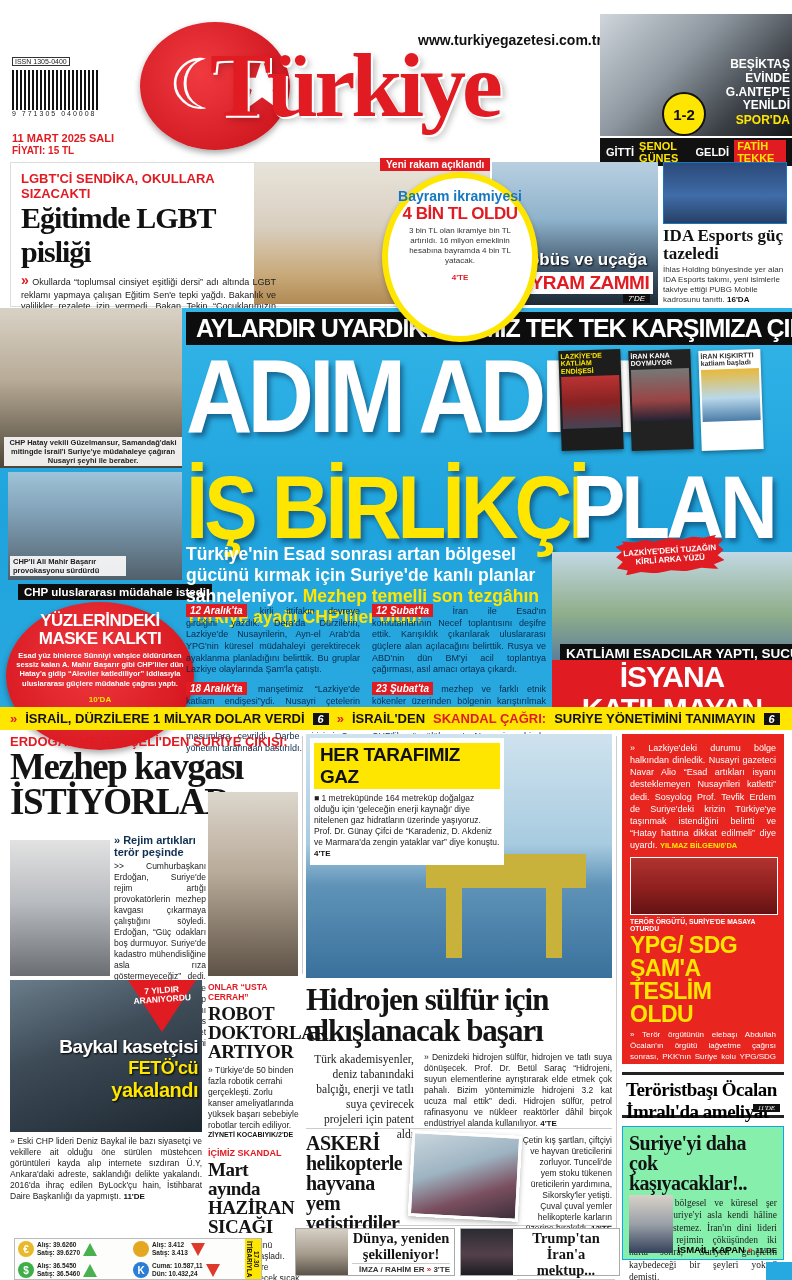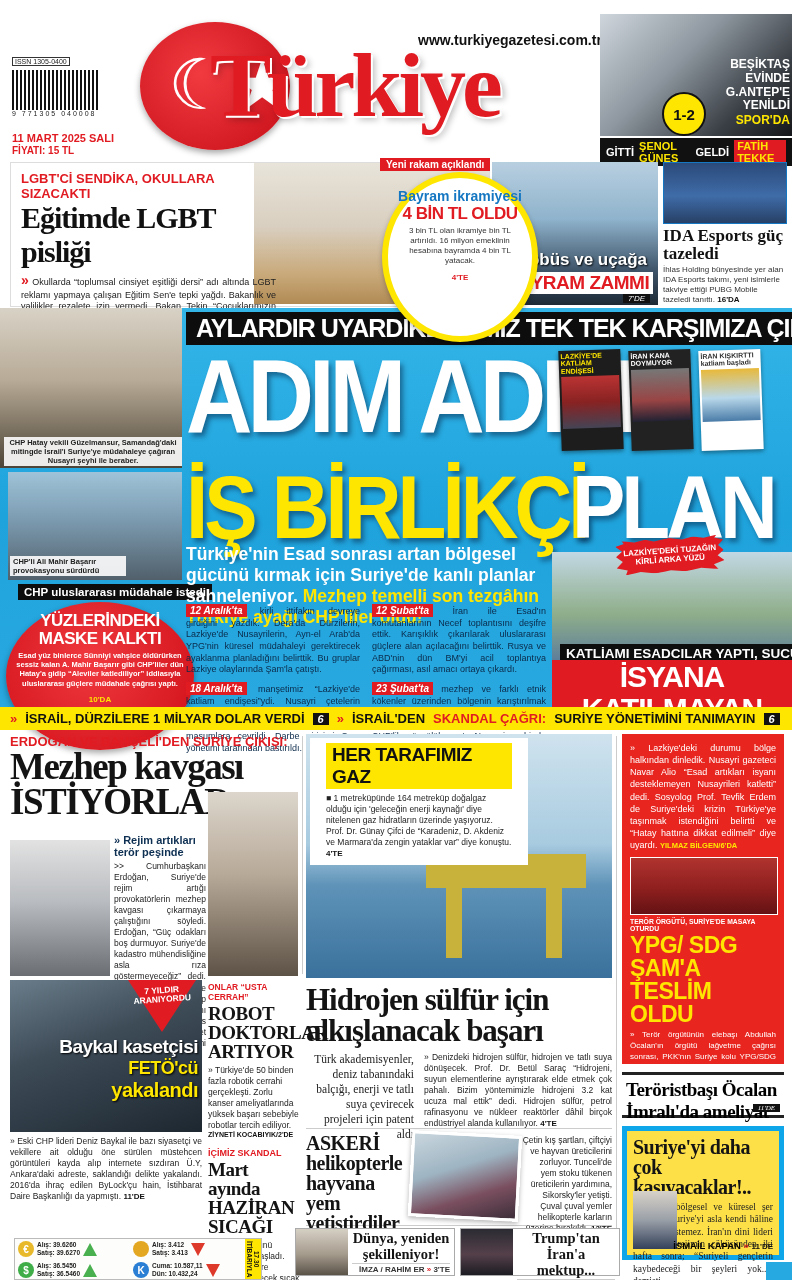--- a/index.html
+++ b/index.html
@@ -84,21 +84,21 @@
   .body85{font-size:8.5px;color:#222;line-height:1.3;}
   .h2s{font-size:19px;font-weight:bold;color:#141414;line-height:1.0;font-family:"Liberation Serif",serif;letter-spacing:-.5px;}
   .heli{background:linear-gradient(160deg,#c9d6de 0%,#9eb4c2 40%,#7a4f5f 70%,#3d2e3a 100%);border:3px solid #fff;box-shadow:0 2px 5px rgba(0,0,0,.3);transform:rotate(3deg);}
   .redcol{background:#e8251f;color:#fff;}
   .redcol .b{font-size:9px;line-height:1.35;text-align:justify;}
   .redcol .by{font-weight:bold;font-size:7.5px;}
   .sigphoto{background:linear-gradient(180deg,#b0332f 0%,#8e1f1e 55%,#641214 100%);border:1px solid #fff;}
   .ypgh{color:#ffe600;font-weight:bold;font-size:23px;line-height:1.0;letter-spacing:-.5px;}
   .ocal{border-top:3px solid #222;border-bottom:3px solid #222;background:#fff;}
   .ocal h3{margin:0;font-size:19px;letter-spacing:-.5px;}
-  .kapbox{border:5px solid #0ea5e9;background:#fde047;}
+  .kapbox{border:1px solid #0ea5e9;background:#86efac;}
   .kaph{font-size:20px;font-weight:bold;color:#141414;line-height:1.0;letter-spacing:-.5px;font-family:"Liberation Serif",serif;}
   .kapb{font-size:9.5px;color:#222;line-height:1.3;font-family:"Liberation Serif",serif;text-align:justify;}
   .kapphoto{background:linear-gradient(180deg,#d8d2c8 0%,#9aa0a8 50%,#34415a 100%);}
   .colbox{border:1px solid #aaa;background:#fff;display:flex;}
   .colphoto{width:52px;background:linear-gradient(180deg,#d6cfc4 0%,#a59b8d 55%,#5a5348 100%);}
   .colh{font-size:14.5px;font-weight:bold;color:#141414;text-align:center;line-height:1.1;font-family:"Liberation Serif",serif;}
   .colby{font-size:8px;font-weight:bold;color:#333;text-align:right;border-top:1px solid #ccc;padding-top:1px;}
   .bay-photo{background:linear-gradient(160deg,#6a7c8a 0%,#3e4c58 40%,#1d2730 100%);}
   .tri{width:0;height:0;border-left:34px solid transparent;border-right:34px solid transparent;border-top:52px solid #e11b22;}
   .badgetxt{color:#fff;font-weight:bold;font-size:8.5px;text-align:center;line-height:1.1;transform:rotate(-4deg);}
@@ -169,21 +169,21 @@
   <div class="abs busphoto" style="left:492px;top:162px;width:166px;height:143px;">
     <div class="abs zam1" style="left:18px;top:88px;">Otobüs ve uçağa</div>
     <div class="abs zam2" style="left:10px;top:110px;">BAYRAM ZAMMI</div>
     <div class="abs pgbox" style="right:8px;bottom:2px;font-size:8px;">7'DE</div>
   </div>
 
   <div class="abs" style="left:663px;top:162px;width:122px;height:143px;">
     <div class="idaphoto" style="width:122px;height:60px;"></div>
     <div class="idah" style="margin-top:3px;">IDA Esports güç tazeledi</div>
     <div class="body8" style="margin-top:2px;">
-      <span>İhlas Holding bünyesinde yer alan IDA Esports takımı, yeni isimlerle takviye ettiği PUBG Mobile tazeledi tanıttı.</span>
+      <span>İhlas Holding bünyesinde yer alan IDA Esports takımı, yeni isimlerle takviye ettiği PUBG Mobile kadrosunu tanıttı.</span>
       <b class="ptag">16'DA</b>
     </div>
   </div>
 
   <div class="abs" id="mainblue" style="left:0;top:308px;width:792px;height:422px;">
 
     <div class="abs lphoto2" style="left:8px;top:164px;width:174px;height:108px;">
       <div class="abs capt" style="left:2px;bottom:4px;width:110px;text-align:left;">CHP'li Ali Mahir Başarır provokasyonu sürdürdü</div>
     </div>
     <div class="abs lphoto1" style="left:0;top:0;width:182px;height:160px;">
@@ -265,21 +265,21 @@
   </div>
 
   <div class="abs divv" style="left:302px;top:736px;height:238px;"></div>
   <div class="abs divv" style="left:616px;top:736px;height:540px;"></div>
 
   <div class="abs rig" style="left:306px;top:734px;width:306px;height:244px;">
     <div class="rigdeck" style="left:120px;top:120px;width:160px;height:34px;"></div>
     <div class="rigdeck" style="left:140px;top:154px;width:16px;height:70px;"></div>
     <div class="rigdeck" style="left:240px;top:154px;width:16px;height:70px;"></div>
     <div class="rigdeck" style="left:188px;top:60px;width:8px;height:60px;"></div>
-    <div class="abs" style="left:4px;top:4px;width:186px;background:#fff;padding:5px 16px;">
+    <div class="abs" style="left:4px;top:4px;width:186px;background:#fff;padding:5px 4px;">
       <div class="gazt">HER TARAFIMIZ GAZ</div>
       <div class="body85" style="margin-top:4px;">
         <span>■ 1 metreküpünde 164 metreküp doğalgaz olduğu için 'geleceğin enerji kaynağı' diye nitelenen gaz hidratların üzerinde yaşıyoruz. Prof. Dr. Günay Çifci de “Karadeniz, D. Akdeniz ve Marmara'da zengin yataklar var” diye konuştu.</span>
         <b class="ptag">4'TE</b>
       </div>
     </div>
   </div>
 
   <div class="abs" style="left:10px;top:980px;width:192px;height:252px;">
     <div class="bay-photo" style="width:192px;height:152px;position:relative;">

